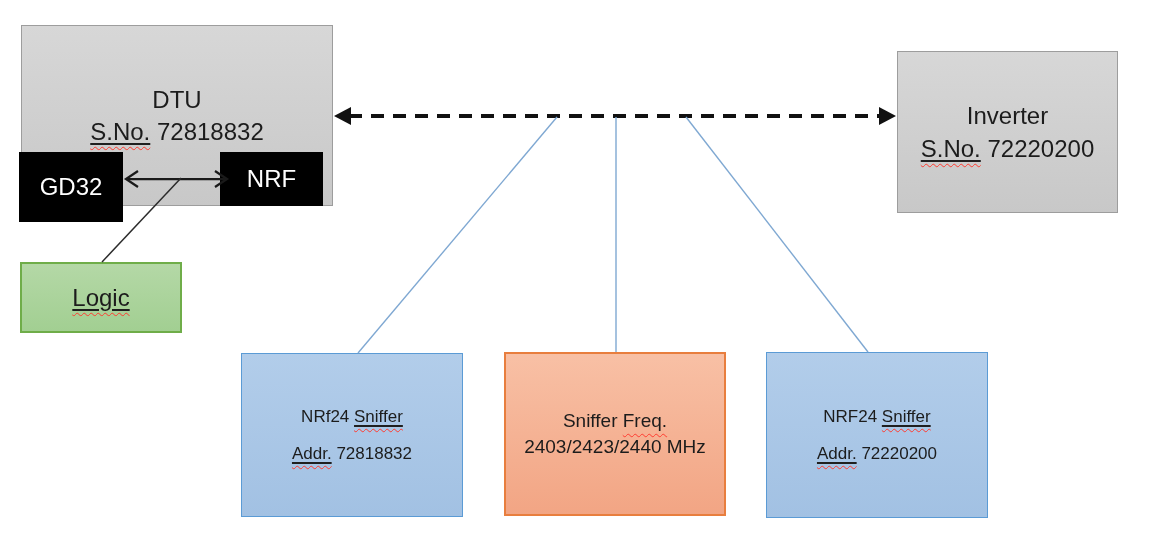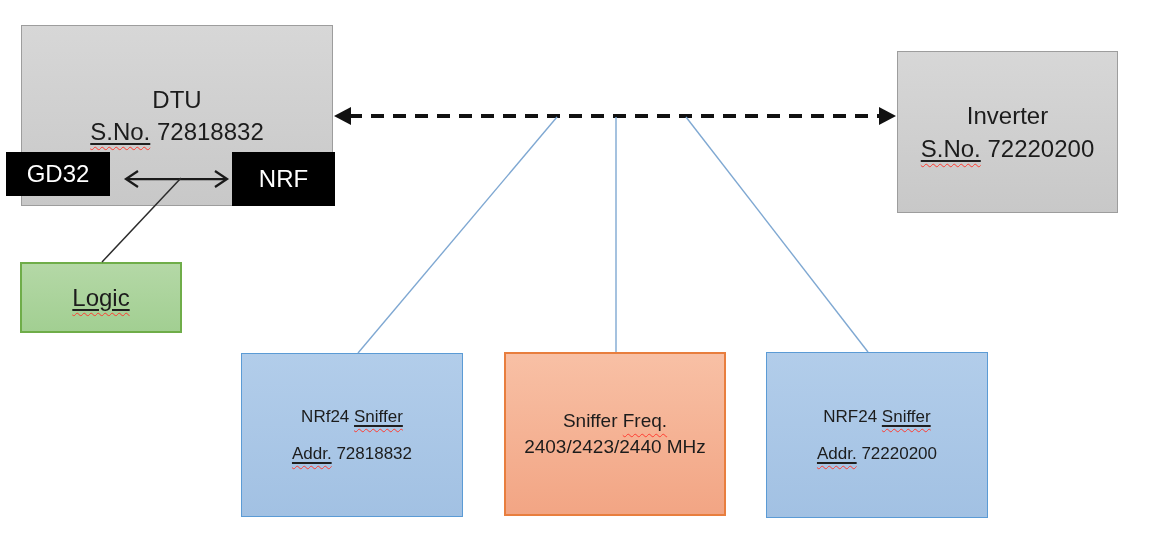--- a/index.html
+++ b/index.html
@@ -14,22 +14,22 @@
   }
   .gray{
     background:linear-gradient(#d7d7d7,#c8c8c8);
     border:1.5px solid #9d9d9d;
     font-size:24px;line-height:32px;
   }
   .chip{
     background:#000;color:#fff;font-size:24px;
   }
   .dtu{left:21px;top:25px;width:312px;height:181px;}
-  .gd32{left:6px;top:152px;width:104px;height:44px;}
-  .nrfchip{left:232px;top:152px;width:103px;height:54px;}
+  .gd32{left:19px;top:152px;width:104px;height:70px;}
+  .nrfchip{left:220px;top:152px;width:103px;height:54px;}
   .logic{
     left:20px;top:262px;width:162px;height:71px;
     background:linear-gradient(#b4d8a6,#a2cf92);
     border:2px solid #6fad49;font-size:24px;
   }
   .inverter{left:897px;top:51px;width:221px;height:162px;line-height:33px;}
   .bluebox{
     background:linear-gradient(#b2cdea,#a2c1e3);
     border:1.5px solid #5b9bd5;
     font-size:17px;line-height:37px;

